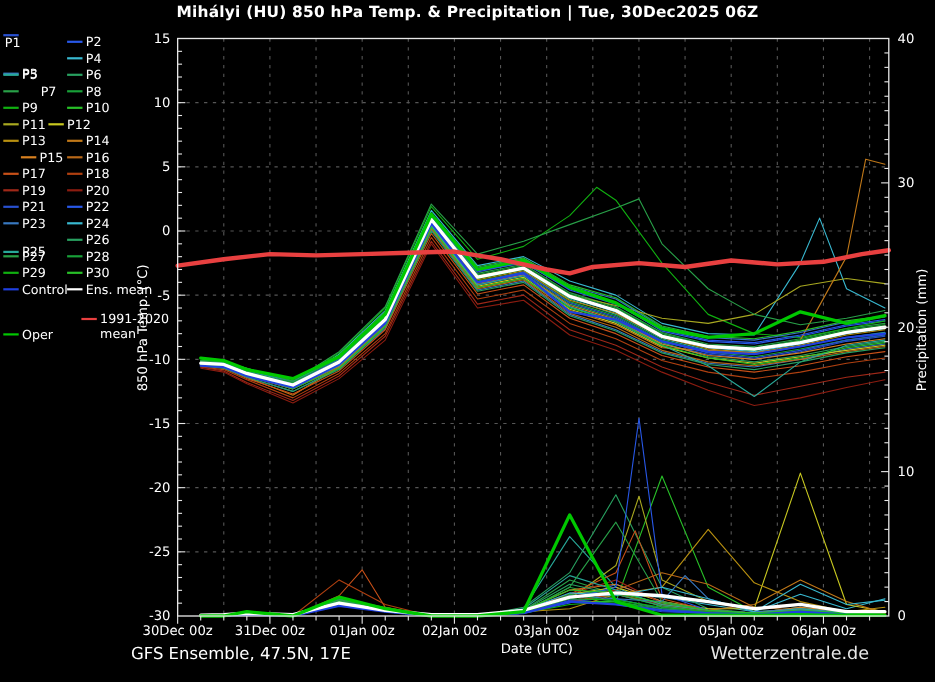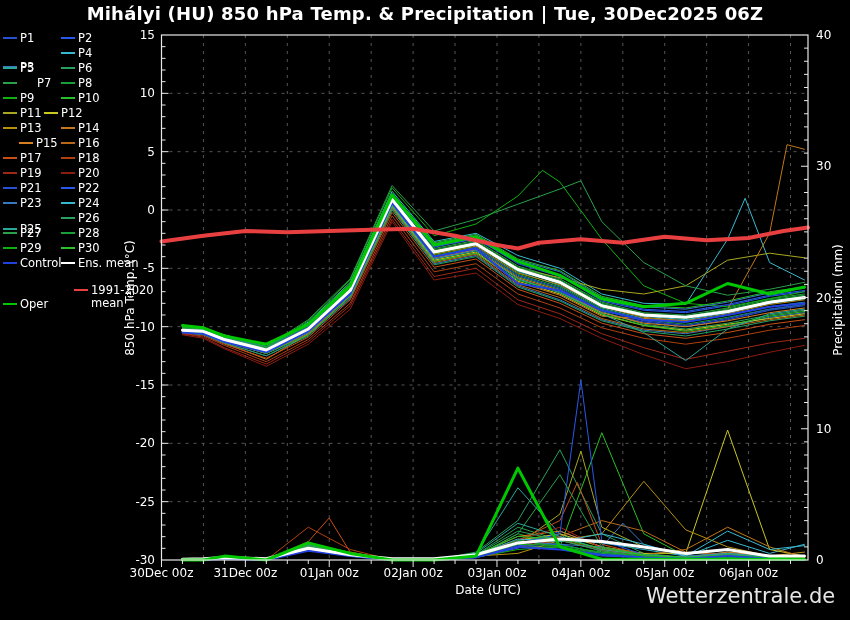--- a/index.html
+++ b/index.html
@@ -1,26 +1,26 @@
 <!DOCTYPE html>
 <html><head>
 <meta charset="utf-8">
 <style>
   html,body{margin:0;padding:0;background:#000;width:850px;height:620px;overflow:hidden;
     font-family:"DejaVu Sans","Liberation Sans",sans-serif;}
   #stage{position:relative;width:850px;height:620px;background:#000;}
   #chart-svg{position:absolute;left:0;top:0;}
   .page-title{position:absolute;left:0;top:3px;width:850px;text-align:center;color:#fff;
-    font-size:18px;font-weight:bold;letter-spacing:0.2px;}
+    font-size:14px;font-weight:bold;letter-spacing:0.2px;}
   .legend{position:absolute;left:3px;top:0;width:130px;}
   .lg-row{position:absolute;height:14px;display:flex;align-items:center;}
   .lg-swatch{display:inline-block;width:14px;height:2px;margin-right:3px;flex:none;}
   .lg-label{color:#fff;font-size:11.5px;line-height:13px;white-space:nowrap;}
   .footer-left{position:absolute;left:119px;top:585px;color:#fff;font-size:15px;}
-  .footer-right{position:absolute;left:646px;top:584px;color:#e6e6e6;font-size:21px;}
+  .footer-right{position:absolute;left:646px;top:584px;color:#e6e6e6;font-size:16px;}
 </style>
 </head>
 <body>
 
 <div id="stage">
   <svg id="chart-svg" width="850" height="620" viewBox="0 0 850 620">
       <g stroke="#565656" stroke-width="1" stroke-dasharray="3 5">
         <line x1="203.43513513513514" y1="35" x2="203.43513513513514" y2="560"></line>
         <line x1="245.37027027027028" y1="35" x2="245.37027027027028" y2="560"></line>
         <line x1="287.3054054054054" y1="35" x2="287.3054054054054" y2="560"></line>
@@ -255,21 +255,21 @@
       <text x="496.9810810810811" y="577" text-anchor="middle" font-size="12" fill="#ffffff" font-family="&quot;DejaVu Sans&quot;,&quot;Liberation Sans&quot;,sans-serif">03Jan 00z</text>
       <text x="580.8513513513514" y="577" text-anchor="middle" font-size="12" fill="#ffffff" font-family="&quot;DejaVu Sans&quot;,&quot;Liberation Sans&quot;,sans-serif">04Jan 00z</text>
       <text x="664.7216216216216" y="577" text-anchor="middle" font-size="12" fill="#ffffff" font-family="&quot;DejaVu Sans&quot;,&quot;Liberation Sans&quot;,sans-serif">05Jan 00z</text>
       <text x="748.5918918918919" y="577" text-anchor="middle" font-size="12" fill="#ffffff" font-family="&quot;DejaVu Sans&quot;,&quot;Liberation Sans&quot;,sans-serif">06Jan 00z</text>
       <text x="488" y="594" text-anchor="middle" font-size="12" fill="#ffffff" font-family="&quot;DejaVu Sans&quot;,&quot;Liberation Sans&quot;,sans-serif">Date (UTC)</text>
       <text x="134" y="298" text-anchor="middle" font-size="12" fill="#ffffff" font-family="&quot;DejaVu Sans&quot;,&quot;Liberation Sans&quot;,sans-serif" transform="rotate(-90 134 298)">850 hPa Temp. (°C)</text>
       <text x="842" y="300" text-anchor="middle" font-size="12" fill="#ffffff" font-family="&quot;DejaVu Sans&quot;,&quot;Liberation Sans&quot;,sans-serif" transform="rotate(-90 842 300)">Precipitation (mm)</text>
     </svg>
   <div class="page-title">Mihályi  (HU)  850 hPa Temp. &amp; Precipitation | Tue, 30Dec2025 06Z</div>
   <div class="legend" id="legend">
-      <div class="lg-row" style="top: 31px; left: 0px;">
+      <div class="lg-row" style="top: 31px; left: 0px; flex-direction: column;">
         <span class="lg-swatch" style="background: rgb(40, 80, 208);"></span>
         <span class="lg-label">P1</span>
       </div>
       <div class="lg-row" style="top: 31px; left: 58px;">
         <span class="lg-swatch" style="background: rgb(40, 88, 232);"></span>
         <span class="lg-label">P2</span>
       </div>
       <div class="lg-row" style="top: 60px; left: 0px; text-align: right;">
         <span class="lg-swatch" style="background: rgb(56, 120, 192);"></span>
         <span class="lg-label">P3</span>
@@ -392,14 +392,15 @@
       </div>
       <div class="lg-row" style="top: 283px; left: 71px; height: 28px; text-decoration: underline;">
         <span class="lg-swatch" style="background: rgb(232, 64, 64); align-self: flex-start; margin-top: 6px;"></span>
         <span class="lg-label">1991-2020<br>mean</span>
       </div>
       <div class="lg-row" style="top: 297px; left: 0px; justify-content: space-between;">
         <span class="lg-swatch" style="background: rgb(0, 200, 0);"></span>
         <span class="lg-label">Oper</span>
       </div>
     </div>
+  <div class="footer-left">GFS Ensemble, 47.5N, 17E</div>
   <div class="footer-right">Wetterzentrale.de</div>
 </div>
 
 </body></html>

